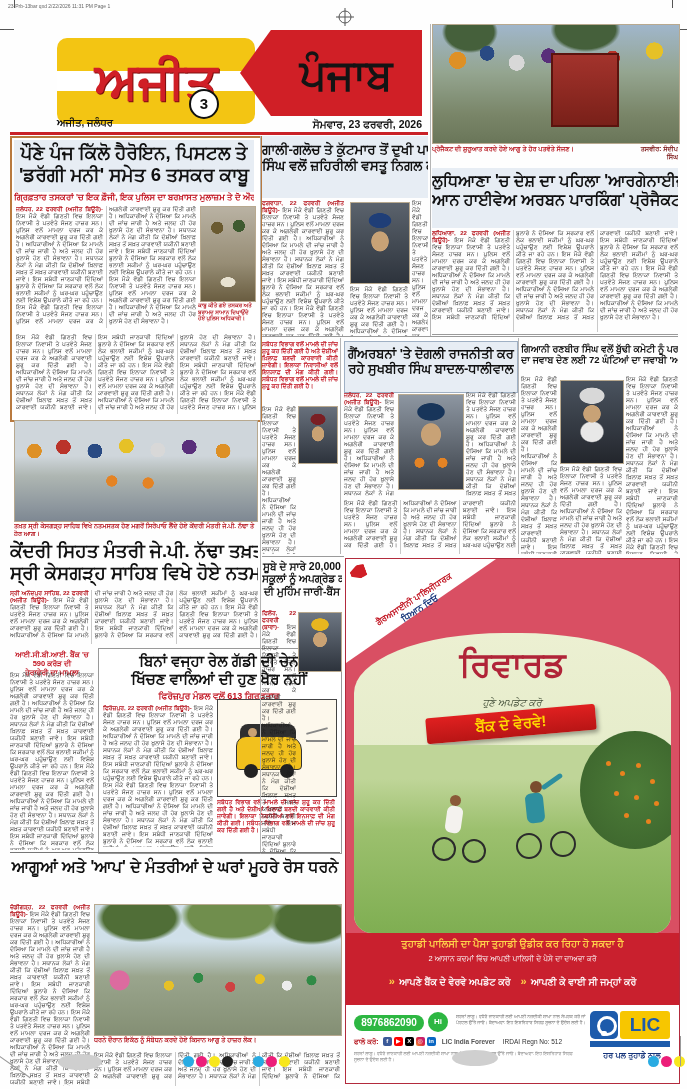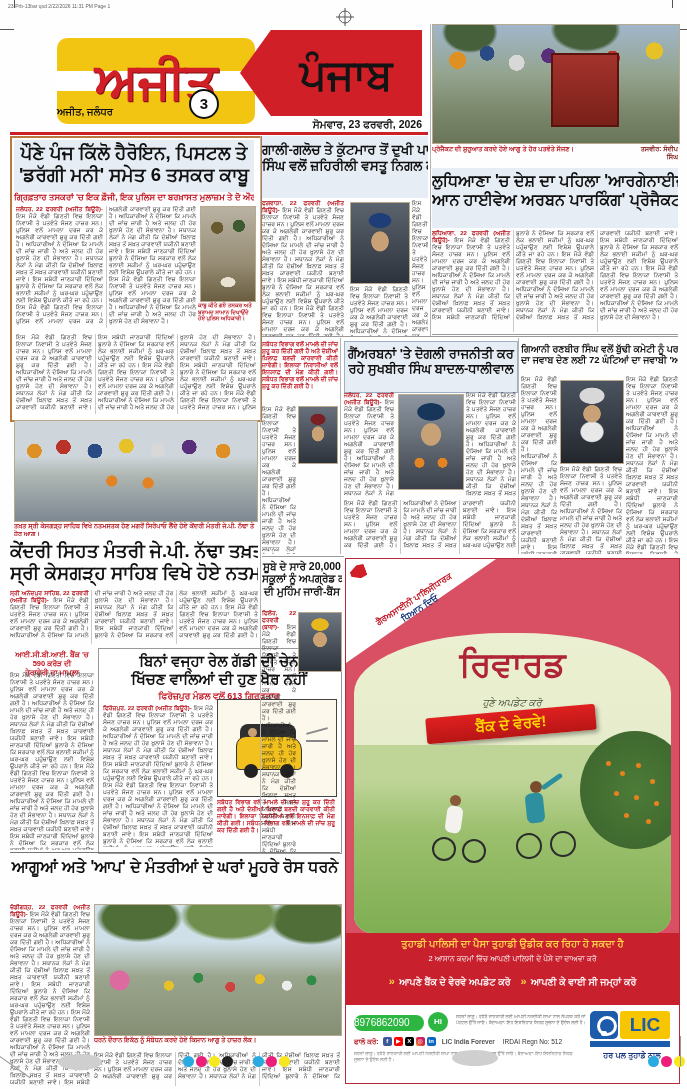--- a/index.html
+++ b/index.html
@@ -39,21 +39,21 @@
   </svg>
 
   <div class="abs" style="left:57px;top:30px;width:198px;height:86px;background:#f3c513;border-radius:10px;overflow:hidden;margin-top:8px;">
     <div class="abs" style="left:0;top:33px;width:198px;height:20px;background:#fff;"></div>
     <div class="abs" style="left:0;top:0;width:198px;height:86px;font-size:50px;font-weight:bold;color:#d01f26;text-align:center;line-height:86px;text-shadow:1px 1px 0 #7e0f0f;">ਅਜੀਤ</div>
   </div>
   <div class="abs" style="left:240px;top:30px;width:182px;height:86px;background:#d01f26;-webkit-clip-path:polygon(0 50%,17% 0,100% 0,100% 100%,17% 100%);clip-path:polygon(0 50%,17% 0,100% 0,100% 100%,17% 100%);">
     <div class="abs" style="left:30px;top:0;width:152px;height:86px;font-size:42px;font-weight:bold;color:#141414;text-align:center;line-height:90px;">ਪੰਜਾਬ</div>
   </div>
   <div class="abs" style="left:189px;top:89px;width:26px;height:26px;border-radius:50%;background:#fff;border:2px solid #111;font-size:15px;font-weight:bold;text-align:center;line-height:26px;">3</div>
-  <div class="abs" style="left:57px;top:106px;font-size:10px;font-weight:bold;">ਅਜੀਤ, ਜਲੰਧਰ</div>
+  <div class="abs" style="left:57px;top:117px;font-size:10px;font-weight:bold;">ਅਜੀਤ, ਜਲੰਧਰ</div>
   <div class="abs" style="left:250px;top:118px;width:172px;text-align:right;font-size:10.5px;font-weight:bold;">ਸੋਮਵਾਰ, 23 ਫਰਵਰੀ, 2026</div>
   <div class="abs" style="left:10px;top:132px;width:418px;height:3px;background:#c92127;"></div>
 
   <div class="abs photo" style="left:432px;top:24px;width:246px;height:118px;background:
       radial-gradient(14px 14px at 10% 30%,#e2901f 60%,transparent 62%),
       radial-gradient(12px 12px at 22% 24%,#274a86 60%,transparent 62%),
       radial-gradient(13px 13px at 34% 32%,#d8d8d8 60%,transparent 62%),
       radial-gradient(14px 14px at 90% 22%,#e8c11f 60%,transparent 62%),
       radial-gradient(12px 12px at 73% 28%,#c03227 60%,transparent 62%),
       radial-gradient(12px 12px at 47% 26%,#5a2d7d 60%,transparent 62%),
@@ -265,21 +265,21 @@
     </div>
     <div class="abs" style="left:0;top:374px;width:333px;height:72px;background:#c9202e;">
       <div class="abs" style="left:0;top:5px;width:333px;text-align:center;font-size:10px;font-weight:bold;color:#ffd24a;white-space:nowrap;overflow:hidden;">ਤੁਹਾਡੀ ਪਾਲਿਸੀ ਦਾ ਪੈਸਾ ਤੁਹਾਡੀ ਉਡੀਕ ਕਰ ਰਿਹਾ ਹੋ ਸਕਦਾ ਹੈ</div>
       <div class="abs" style="left:0;top:21px;width:333px;text-align:center;font-size:7.5px;color:#fff;">2 ਆਸਾਨ ਕਦਮਾਂ ਵਿੱਚ ਆਪਣੀ ਪਾਲਿਸੀ ਦੇ ਪੈਸੇ ਦਾ ਦਾਅਵਾ ਕਰੋ</div>
       <div class="abs" style="left:0;top:38px;width:333px;display:flex;justify-content:center;gap:10px;">
         <div style="white-space:nowrap;"><span style="color:#ffd24a;font-weight:bold;font-size:11px;">»</span> <span style="color:#fff;font-weight:bold;font-size:9.5px;">ਆਪਣੇ ਬੈਂਕ ਦੇ ਵੇਰਵੇ ਅਪਡੇਟ ਕਰੋ</span></div>
         <div style="white-space:nowrap;"><span style="color:#ffd24a;font-weight:bold;font-size:11px;">»</span> <span style="color:#fff;font-weight:bold;font-size:9.5px;text-align:right;">ਆਪਣੀ ਕੇ ਵਾਈ ਸੀ ਜਮ੍ਹਾਂ ਕਰੋ</span></div>
       </div>
     </div>
     <div class="abs" style="left:0;top:446px;width:333px;height:78px;background:#fff;">
-      <div class="abs" style="left:8px;top:10px;width:70px;height:16px;background:#2db742;border-radius:9px;color:#fff;font-size:10px;font-weight:normal;line-height:16px;">8976862090</div>
+      <div class="abs" style="left:8px;top:10px;width:70px;height:16px;background:#2db742;border-radius:9px;color:#fff;font-size:10px;font-weight:bold;text-align:center;line-height:16px;">8976862090</div>
       <div class="abs dot" style="left:82px;top:7px;width:20px;height:20px;background:#2db742;color:#fff;font-size:8px;font-weight:bold;text-align:center;line-height:20px;">Hi</div>
       <div class="abs" style="left:110px;top:9px;width:130px;height:18px;font-size:4.5px;line-height:6px;color:#666;overflow:hidden;">ਸ਼ਰਤਾਂ ਲਾਗੂ। ਵਧੇਰੇ ਜਾਣਕਾਰੀ ਲਈ ਆਪਣੀ ਨਜ਼ਦੀਕੀ ਸ਼ਾਖਾ ਨਾਲ ਸੰਪਰਕ ਕਰੋ ਜਾਂ ਪੋਰਟਲ ਉੱਤੇ ਜਾਓ। ਬੇਦਾਅਵਾ: ਇਹ ਇਸ਼ਤਿਹਾਰ ਸਿਰਫ਼ ਸੂਚਨਾ ਦੇ ਉਦੇਸ਼ ਲਈ ਹੈ।</div>
       <div class="abs" style="left:8px;top:32px;display:flex;align-items:center;">
         <span style="font-size:7px;font-weight:bold;color:#b5121b;margin-right:4px;">ਫਾਲੋ ਕਰੋ:</span>
         <span class="icon-sq" style="background:#3b5998;">f</span>
         <span class="icon-sq" style="background:#ff0000;">▶</span>
         <span class="icon-sq" style="background:#000;">X</span>
         <span class="icon-sq" style="background:linear-gradient(45deg,#f09433,#dc2743,#bc1888);">◎</span>
         <span class="icon-sq" style="background:#0a66c2;">in</span>
         <span style="font-size:6.5px;font-weight:bold;color:#555;margin-left:4px;">LIC India Forever</span>

